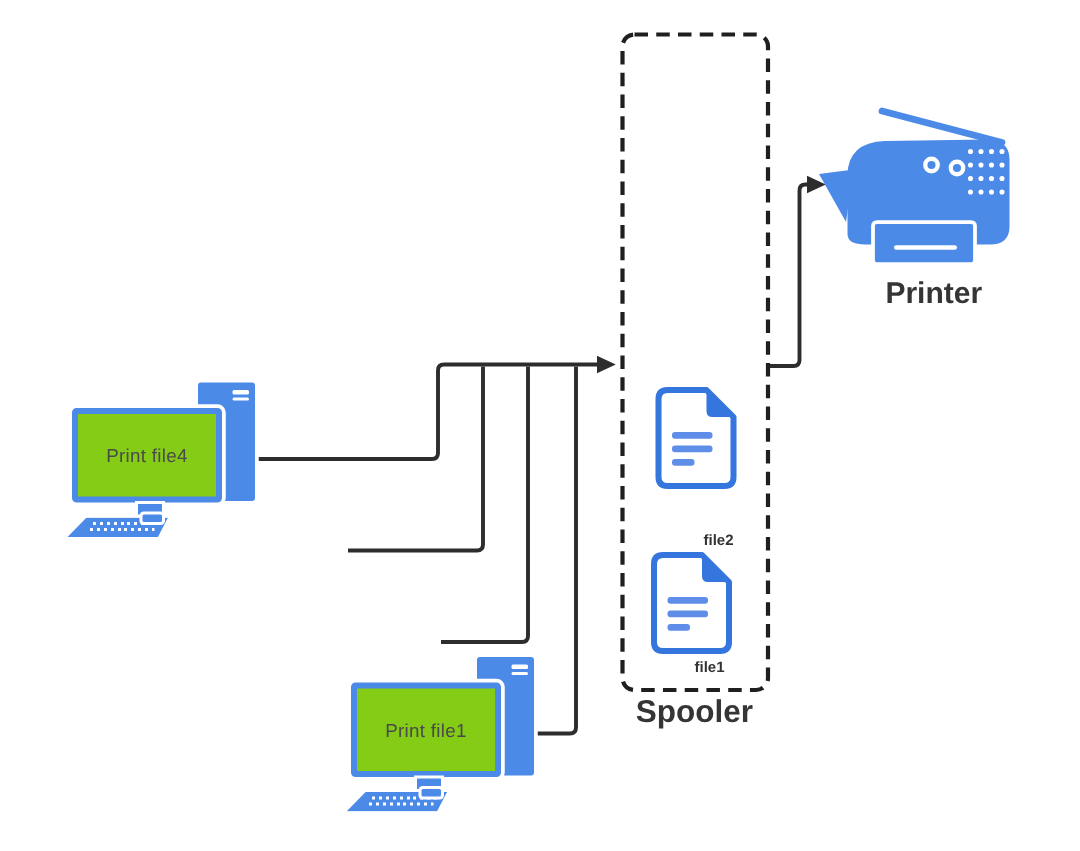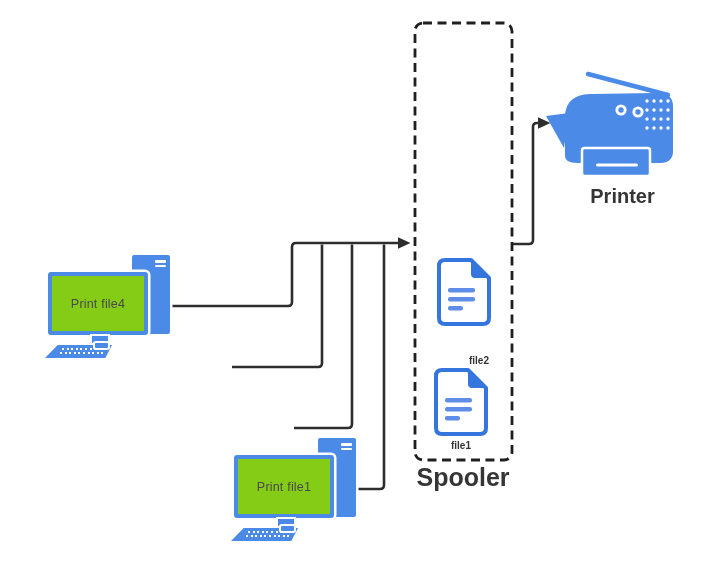--- a/index.html
+++ b/index.html
@@ -37,25 +37,25 @@
   .computer .kbd-row.r2{left:15px;right:9px;top:6.6px;}
   .computer .mouse{position:absolute;left:50px;top:87.5px;width:13px;height:5.5px;background:var(--blue);
     box-shadow:0 0 0 2px #fff;border-radius:1px;}
   .computer.c4{left:45px;top:255px;}
   .computer.c3{left:107px;top:316px;}
   .computer.c2{left:169px;top:377px;}
   .computer.c1{left:231px;top:438px;}
 
   
   .big-label{position:absolute;font-weight:bold;color:var(--label);text-align:center;white-space:nowrap;}
-  .spooler-label{left:408px;top:463px;width:110px;font-size:25px;}
+  .spooler-label{left:408px;top:463px;width:110px;font-size:21px;}
   .printer-label{left:570px;top:185px;width:105px;font-size:20px;}
   .file-label{position:absolute;font-size:10px;font-weight:600;color:#333;text-align:center;white-space:nowrap;}
   .file2-label{left:448px;top:331px;width:62px;margin-top:24px;}
-  .file1-label{left:430px;top:440px;width:62px;}
+  .file1-label{left:442px;top:440px;width:62px;}
 </style>
 </head>
 <body>
 
 <div id="stage">
 
   <svg id="gfx" width="720" height="567" viewBox="0 0 720 567">
 
     <g fill="none" stroke="var(--line)" stroke-width="2.6" stroke-linejoin="round">
       <path d="M170 306 H288 Q292 306 292 302 V247 Q292 243 296 243 H398"></path>

